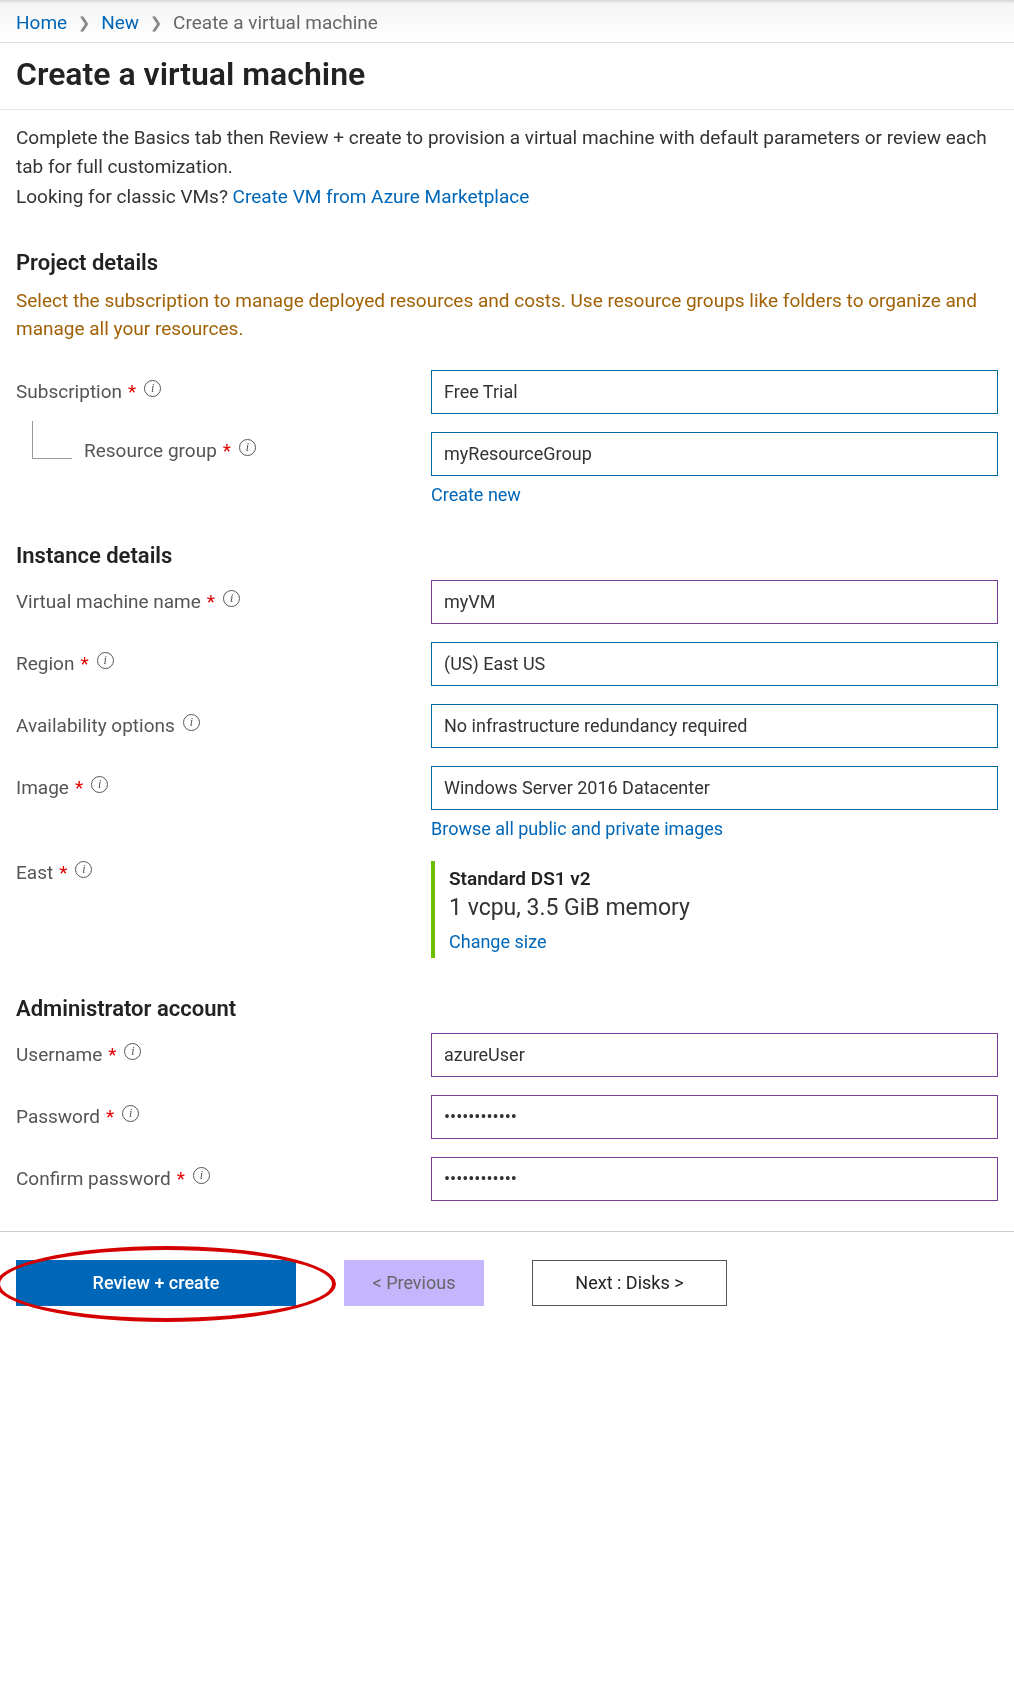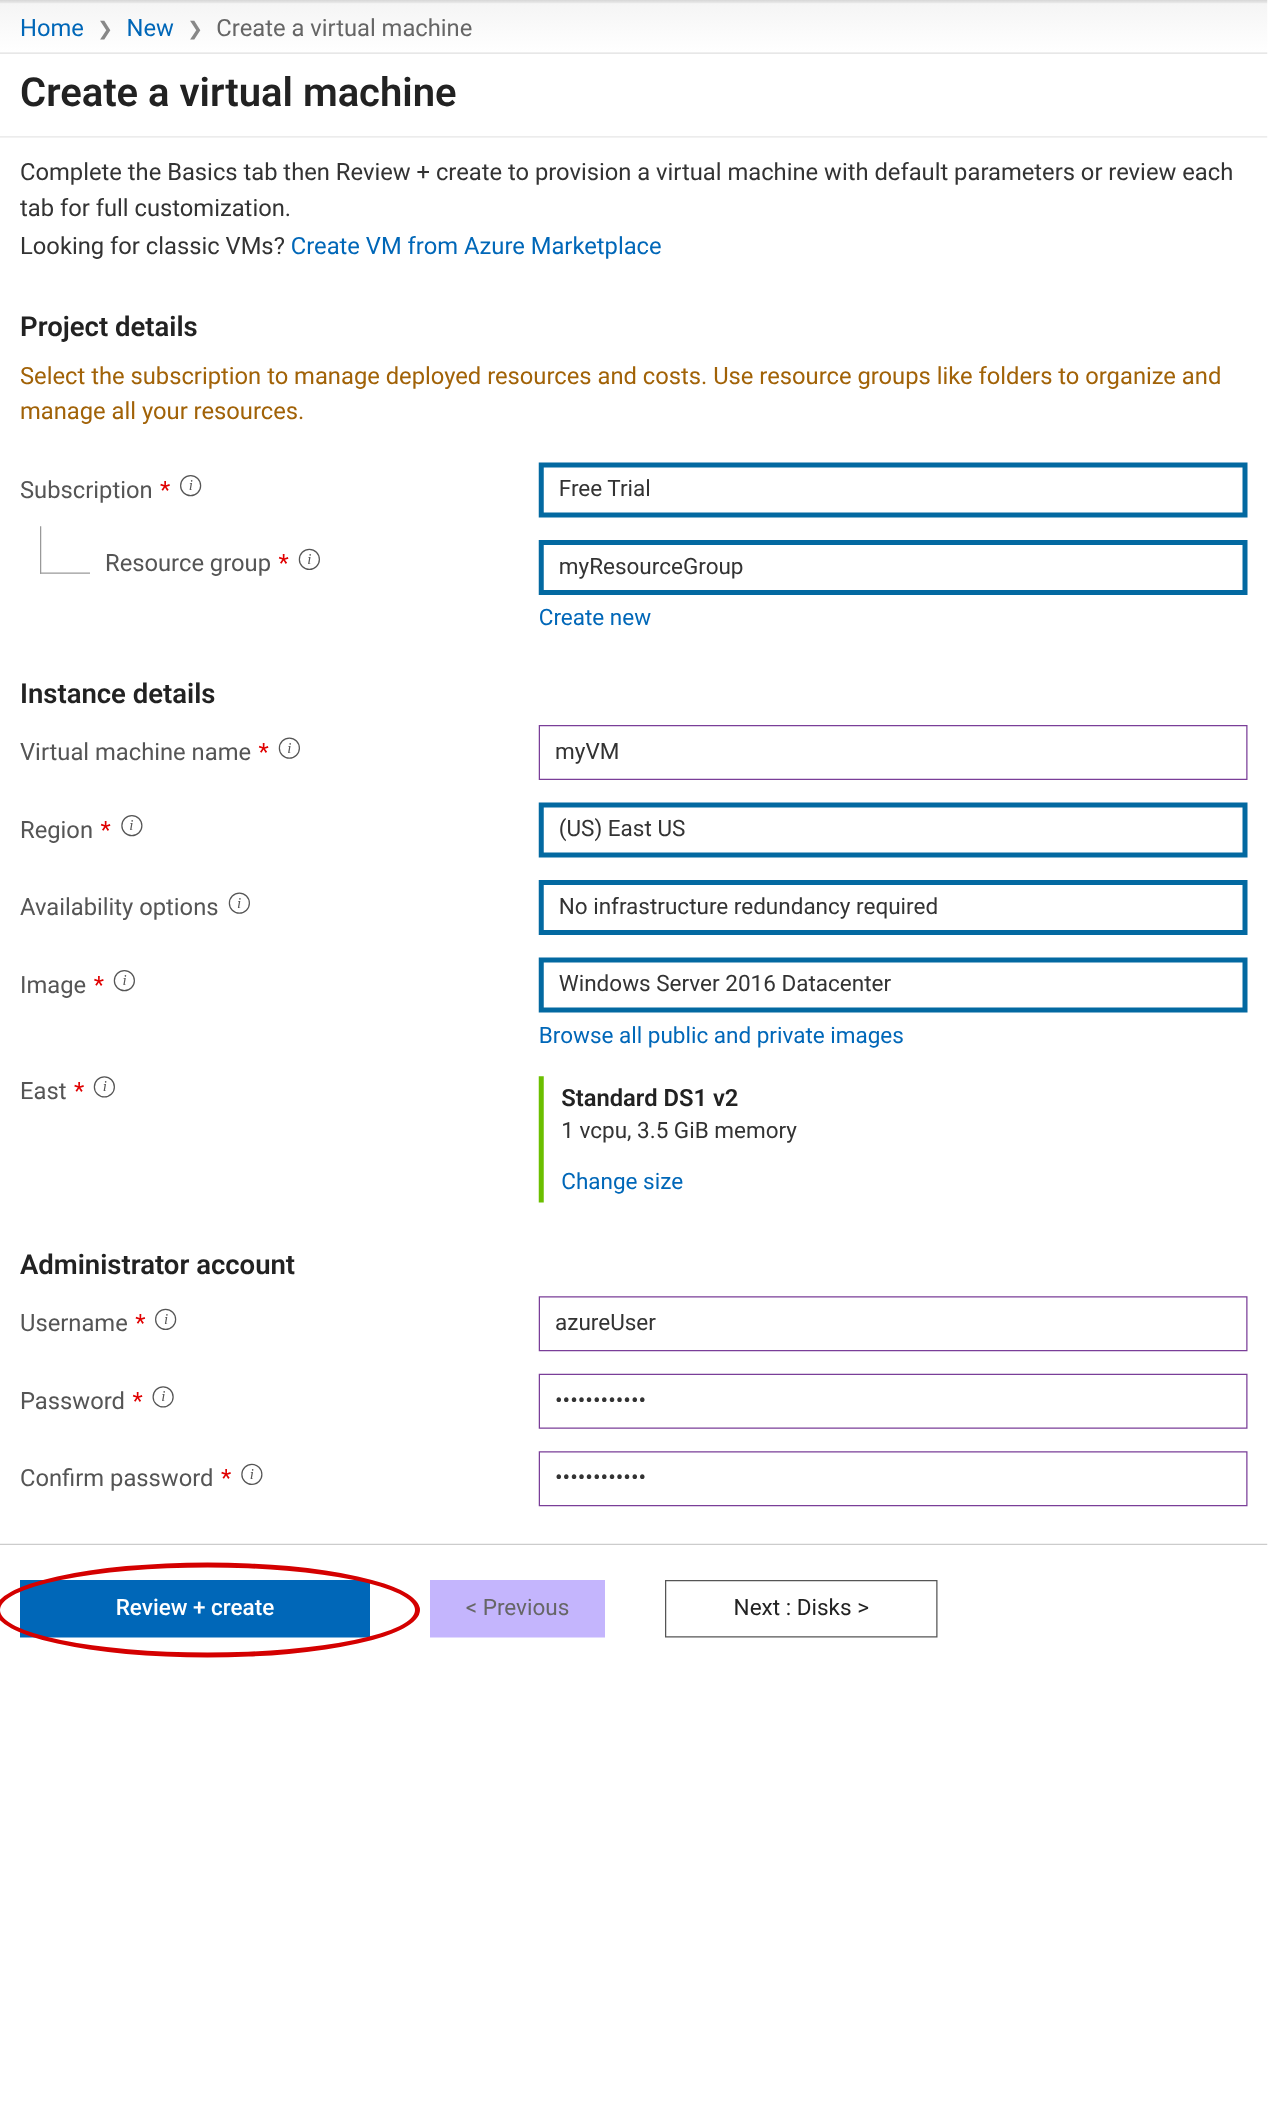--- a/index.html
+++ b/index.html
@@ -70,21 +70,21 @@
     align-items: center; justify-content: center;
     font-family: Georgia, serif;
     color: #555;
     margin-left: 4px;
     cursor: pointer;
   }
   .field-control { flex: 1; }
   .ctrl {
     width: 100%;
     height: 44px;
-    border: 4px solid #0369a1;
+    border: 1px solid #0369a1;
     padding: 0 12px;
     font-size: 18px;
     color: #333;
     background: #fff;
     font-family: inherit;
     outline: none;
   }
   .ctrl.purple { border: 1px solid #7a3e98; }
   .indent-tree {
     display:inline-block;
@@ -106,21 +106,21 @@
     margin-left: 415px;
     margin-top: -10px;
     margin-bottom: 18px;
     font-size: 18px;
   }
   .size-box {
     border-left: 4px solid #6bbf00;
     padding: 6px 0 6px 14px;
   }
   .size-title { font-weight: 600; font-size: 19px; color: #222; margin-bottom: 4px;}
-  .size-sub { font-size: 18px; color: #333; margin-bottom: 20px;}
+  .size-sub { font-size: 23px; color: #333; margin-bottom: 10px;}
   .footer-bar {
     border-top: 1px solid #ccc;
     margin-top: 30px;
     padding: 28px 16px 40px 16px;
     display: flex;
     gap: 48px;
     position: relative;
   }
   .btn {
     height: 46px;
@@ -142,21 +142,21 @@
   .btn-prev {
     background: #c4b5fd;
     color: #666;
     border: none;
     width: 140px;
   }
   .btn-next {
     background: #fff;
     color: #222;
     border: 1px solid #555;
-    width: 218px;
+    width: 195px;
   }
   .highlight-ellipse {
     position: absolute;
     left: -4px;
     top: 14px;
     width: 340px;
     height: 76px;
     border: 4px solid #d40000;
     border-radius: 50%;
     pointer-events: none;

